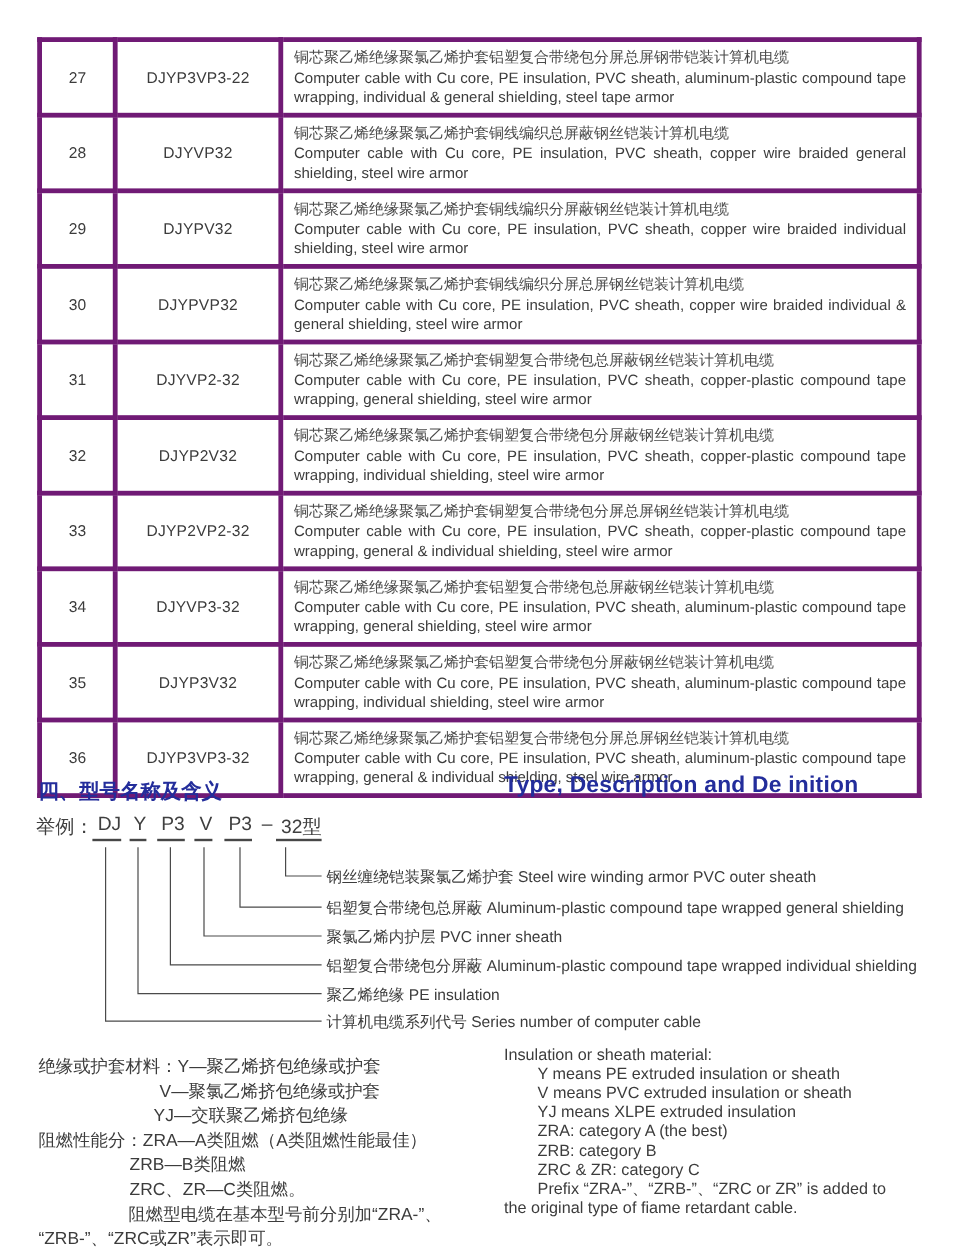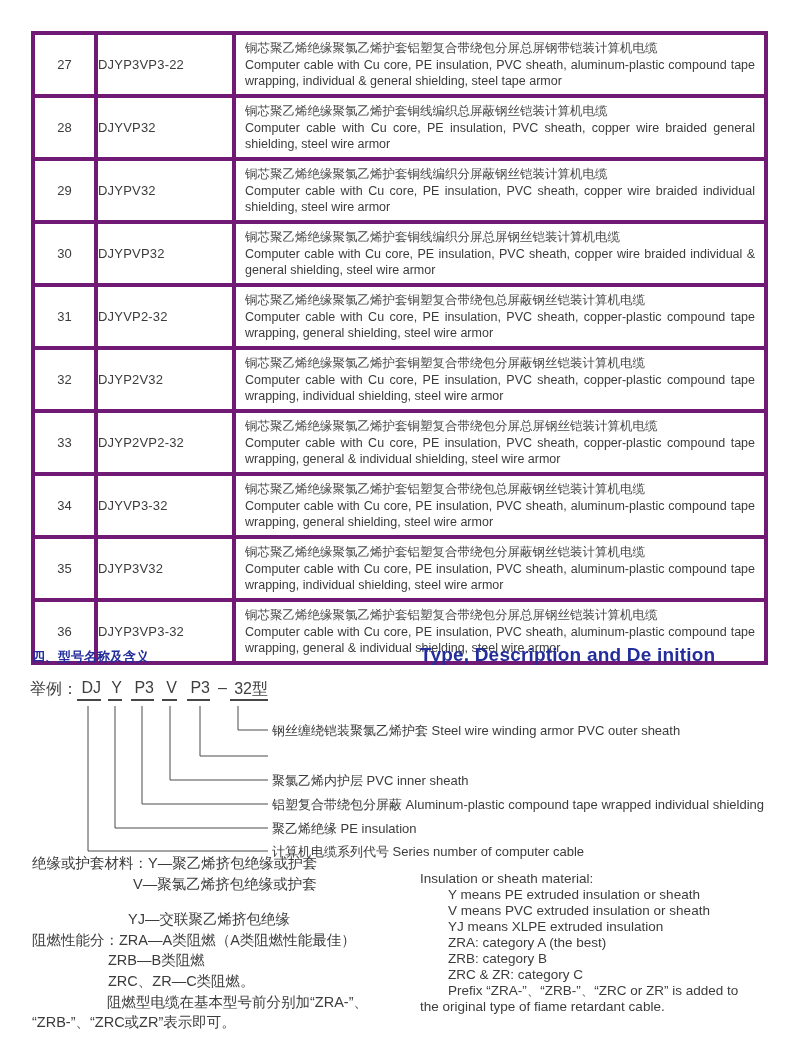--- a/index.html
+++ b/index.html
@@ -5,29 +5,29 @@
   * { margin:0; padding:0; box-sizing:border-box; }
   html,body { background:#ffffff; }
   body { font-family:"Liberation Sans","DejaVu Sans",sans-serif; color:#3f3f3f; }
   .page { position:relative; width:800px; height:1048px; background:#fff; overflow:hidden; }
 
   
   table.cable { position:absolute; left:31px; top:31px; width:737px;
     border-collapse:collapse; table-layout:fixed; }
   table.cable td { border:4px solid #701a75; vertical-align:middle; }
   td.c-no   { width:63px;  text-align:center; font-size:13px; color:#3c3c3c; }
-  td.c-model{ width:138px; text-align:left; font-size:13px; color:#3c3c3c; letter-spacing:.2px; }
+  td.c-model{ width:138px; text-align:center; font-size:13px; color:#3c3c3c; letter-spacing:.2px; }
   td.c-desc { padding:5px 9px 5px 9px; }
   tr.row { height:60.6px; }
   .desc-cn { font-size:12.5px; line-height:17px; color:#4a4a4a; }
   .desc-en { font-size:12.5px; line-height:16px; color:#3c3c3c;
     text-align:justify; text-justify:inter-word; }
 
   
-  .head-cn { position:absolute; left:32px; top:648px; font-size:13px; font-weight:bold; }
+  .head-cn { position:absolute; left:32px; top:648px; font-size:17px; font-weight:bold; }
   .head-en { position:absolute; left:420px; top:644px; font-size:19px; font-weight:bold; letter-spacing:.2px; }
 
   
   .example { position:absolute; left:0; top:679px; height:26px; width:800px; font-size:16px; color:#3f3f3f; }
   .example span { position:absolute; top:0; height:22px; text-align:right; white-space:nowrap; }
   .ex-label { left:30px; width:48px; text-align:left !important; }
   .ex-u { border-bottom:2px solid #474747; }
   .ex-dj  { left:77px;  width:24px; }
   .ex-y   { left:108px; width:14px; }
   .ex-p3a { left:131px; width:23px; }
@@ -37,26 +37,26 @@
   .ex-32  { left:230px; width:38px; }
 
   
   svg.dlines { position:absolute; left:0; top:0; width:800px; height:1048px; pointer-events:none; }
   .dlabel { position:absolute; left:272px; height:17px; line-height:17px;
     font-size:13px; color:#3c3c3c; white-space:nowrap; }
   .dl-0 { top:722px; } .dl-1 { top:748px; } .dl-2 { top:772px; }
   .dl-3 { top:796px; } .dl-4 { top:820px; } .dl-5 { top:843px; }
 
   
-  .notes-left  { position:absolute; left:32px;  top:853px; width:385px;
+  .notes-left  { position:absolute; left:32px;  top:879px; width:385px;
     font-size:14.5px; line-height:20.6px; color:#3c3c3c; }
   .notes-right { position:absolute; left:420px; top:871px; width:365px;
     font-size:13.5px; line-height:16px; color:#3c3c3c; }
   .ind-v  { padding-left:101px; }
-  .ind-yj { padding-left:96px;margin-top:15px; }
+  .ind-yj { padding-left:96px; }
   .ind-zr { padding-left:76px; }
   .ind-p  { padding-left:75px; }
   .ind-r  { padding-left:28px; }
   .nl-line, .nr-line { white-space:nowrap; }
 </style>
 </head>
 <body>
 
 <div class="page">
 
@@ -162,20 +162,21 @@
   <svg class="dlines" viewBox="0 0 800 1048">
     <polyline points="238,706 238,730 268,730" fill="none" stroke="#4a4a4a" stroke-width="1"></polyline>
     <polyline points="200,706 200,756 268,756" fill="none" stroke="#4a4a4a" stroke-width="1"></polyline>
     <polyline points="170,706 170,780 268,780" fill="none" stroke="#4a4a4a" stroke-width="1"></polyline>
     <polyline points="142,706 142,804 268,804" fill="none" stroke="#4a4a4a" stroke-width="1"></polyline>
     <polyline points="115,706 115,828 268,828" fill="none" stroke="#4a4a4a" stroke-width="1"></polyline>
     <polyline points="88,706 88,851 268,851" fill="none" stroke="#4a4a4a" stroke-width="1"></polyline>
   </svg>
 
   <div class="dlabel dl-0">钢丝缠绕铠装聚氯乙烯护套 Steel wire winding armor PVC outer sheath</div>
+  <div class="dlabel dl-1">铝塑复合带绕包总屏蔽 Aluminum-plastic compound tape wrapped general shielding</div>
   <div class="dlabel dl-2">聚氯乙烯内护层 PVC inner sheath</div>
   <div class="dlabel dl-3">铝塑复合带绕包分屏蔽 Aluminum-plastic compound tape wrapped individual shielding</div>
   <div class="dlabel dl-4">聚乙烯绝缘 PE insulation</div>
   <div class="dlabel dl-5">计算机电缆系列代号 Series number of computer cable</div>
 
   <div class="notes-left">
     <div class="nl-line">绝缘或护套材料：Y—聚乙烯挤包绝缘或护套</div>
     <div class="nl-line ind-v">V—聚氯乙烯挤包绝缘或护套</div>
     <div class="nl-line ind-yj">YJ—交联聚乙烯挤包绝缘</div>
     <div class="nl-line">阻燃性能分：ZRA—A类阻燃（A类阻燃性能最佳）</div>

